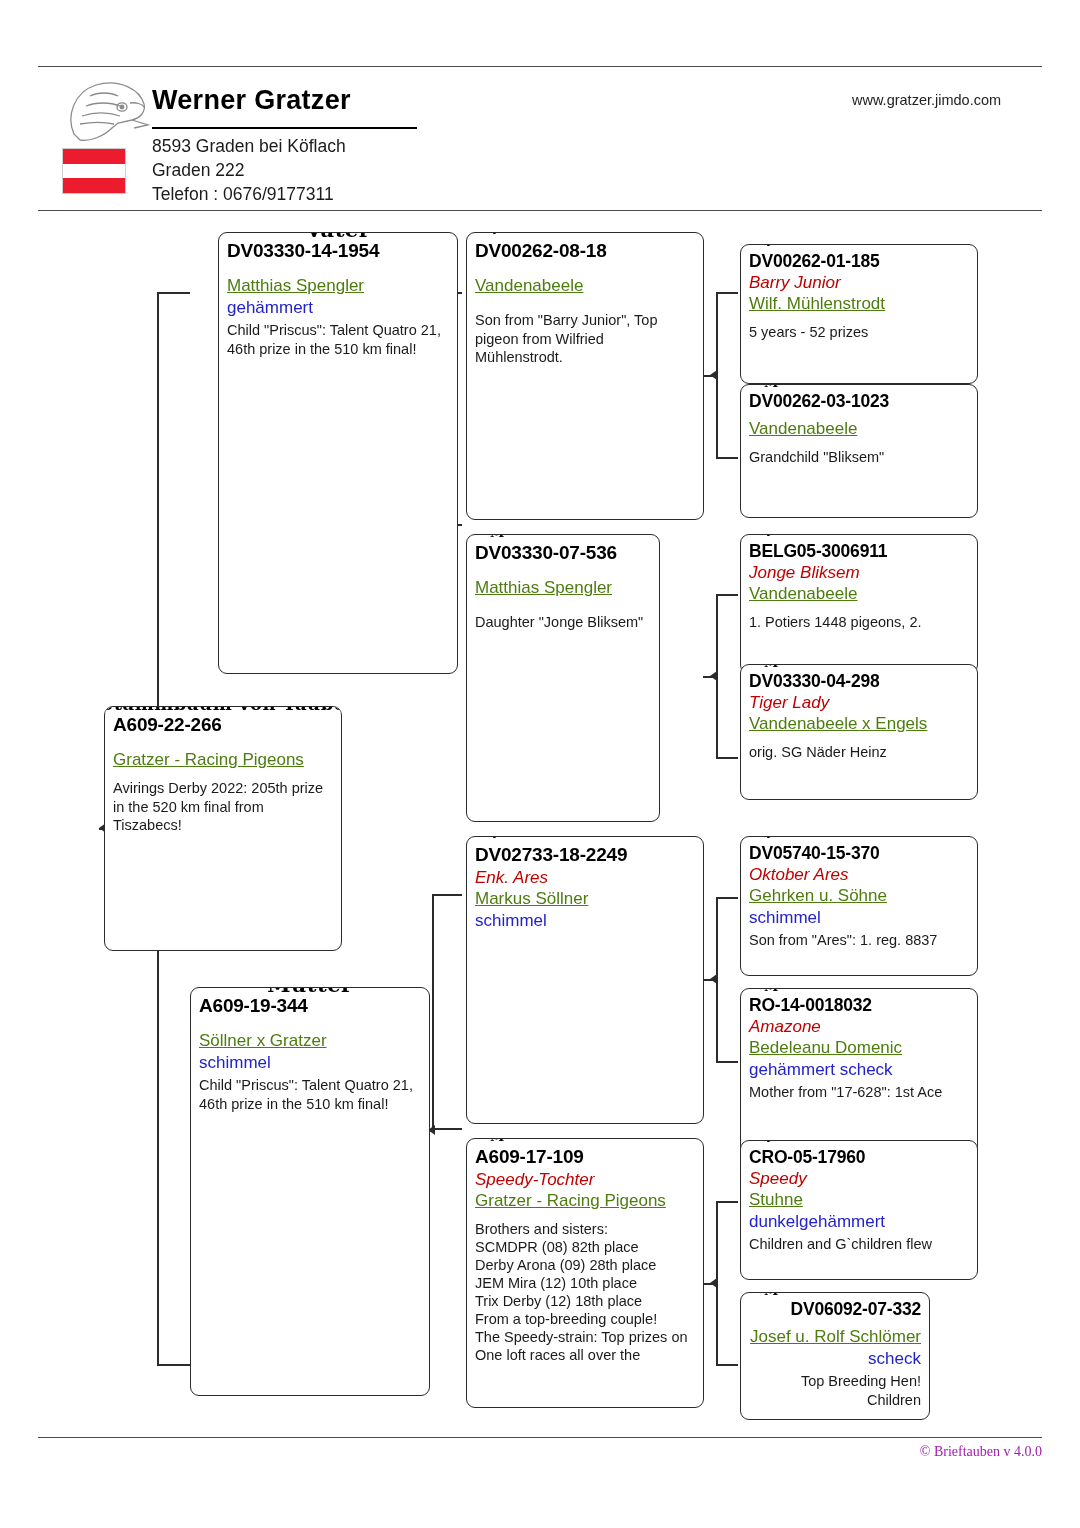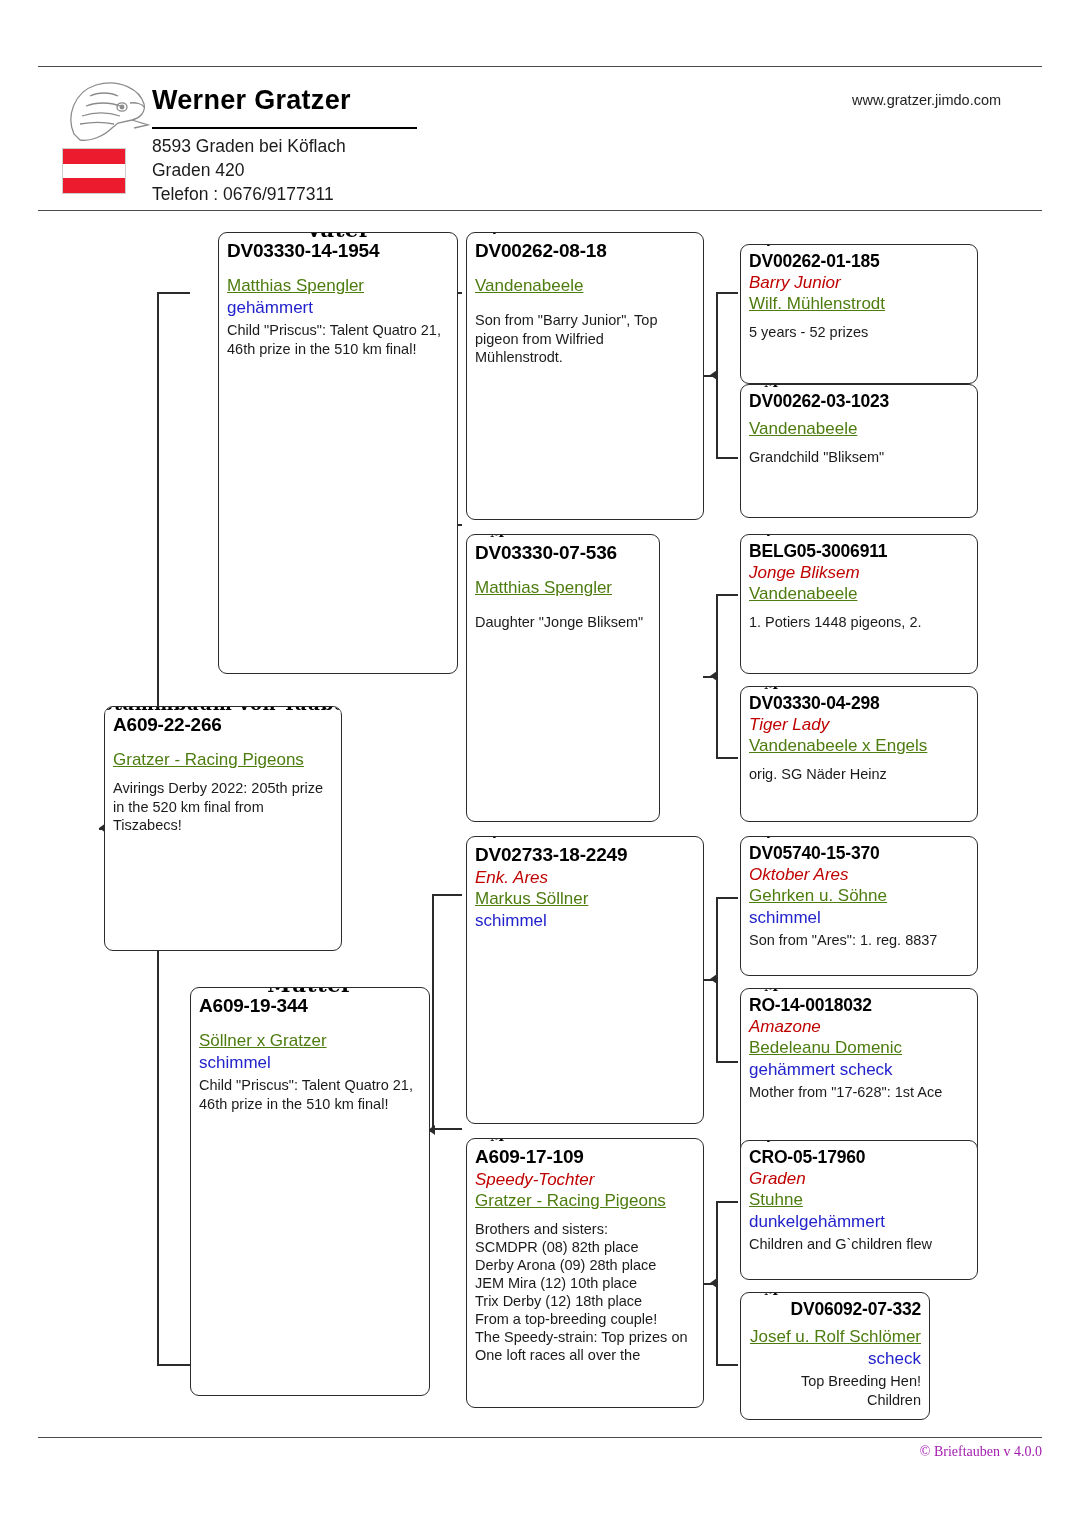--- a/index.html
+++ b/index.html
@@ -105,21 +105,21 @@
   <div class="flag">
     <div class="band red"></div>
     <div class="band white"></div>
     <div class="band red"></div>
   </div>
 
   <div class="brand-name">Werner Gratzer</div>
   <div class="brand-underline"></div>
   <div class="addr">
     <div>8593 Graden bei Köflach</div>
-    <div>Graden 420</div>
+    <div>Graden 222</div>
     <div>Telefon : 0676/9177311</div>
   </div>
   <div class="site">www.gratzer.jimdo.com</div>
 
   <div class="hdr-rule" id="hdr-rule-bot"></div>
 
   <div class="ln lnv" style="left:157px;top:292px;height:1073px;"></div>
   <div class="ln lnh" style="left:157px;top:292px;width:33px;"></div>
   <div class="ln lnh" style="left:157px;top:1364px;width:33px;"></div>
   <div class="ln lnh" style="left:99px;top:828px;width:58px;"></div>
@@ -269,21 +269,21 @@
     <div class="cap sym">ᴠ</div>
     <div class="inner">
       <div class="ring">BELG05-3006911</div>
       <div class="pname">Jonge Bliksem</div>
       <div class="owner">Vandenabeele</div>
       <div class="gap-sm"></div>
       <div class="note">1. Potiers 1448 pigeons, 2.</div>
     </div>
   </div>
 
-  <div class="box" style="left:740px;top:686px;width:238px;height:136px;">
+  <div class="box" style="left:740px;top:664px;width:238px;height:136px;">
     <div class="cap sym-f">M</div>
     <div class="inner">
       <div class="ring">DV03330-04-298</div>
       <div class="pname">Tiger Lady</div>
       <div class="owner">Vandenabeele x Engels</div>
       <div class="gap-sm"></div>
       <div class="note">orig. SG Näder Heinz</div>
     </div>
   </div>
 
@@ -306,21 +306,21 @@
       <div class="owner">Bedeleanu Domenic</div>
       <div class="colorline">gehämmert scheck</div>
       <div class="note">Mother from "17-628": 1st Ace</div>
     </div>
   </div>
 
   <div class="box" style="left:740px;top:1140px;width:238px;height:140px;">
     <div class="cap sym">ᴠ</div>
     <div class="inner">
       <div class="ring">CRO-05-17960</div>
-      <div class="pname">Graden</div>
+      <div class="pname">Speedy</div>
       <div class="owner">Stuhne</div>
       <div class="colorline">dunkelgehämmert</div>
       <div class="note">Children and G`children flew</div>
     </div>
   </div>
 
   <div class="box" style="left:740px;top:1292px;width:190px;height:128px;text-align:right;">
     <div class="cap sym-f">M</div>
     <div class="inner">
       <div class="ring">DV06092-07-332</div>

